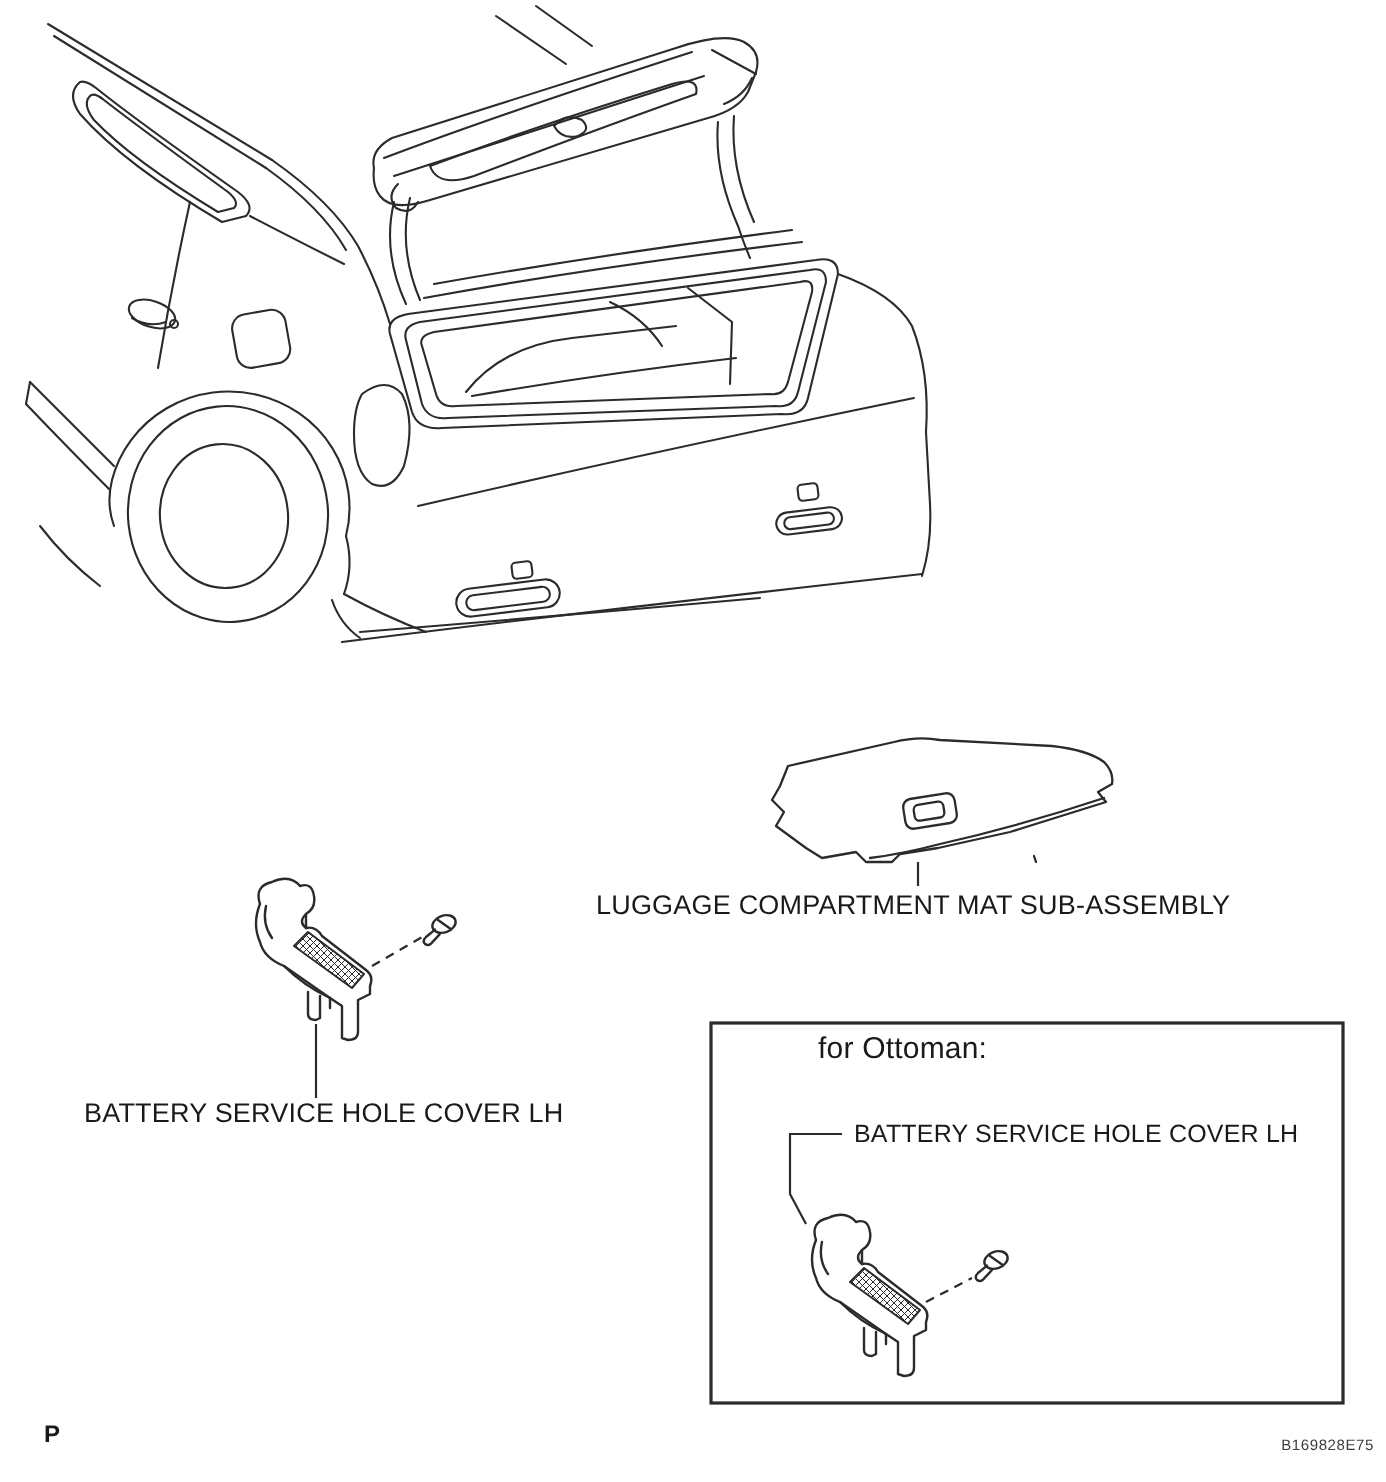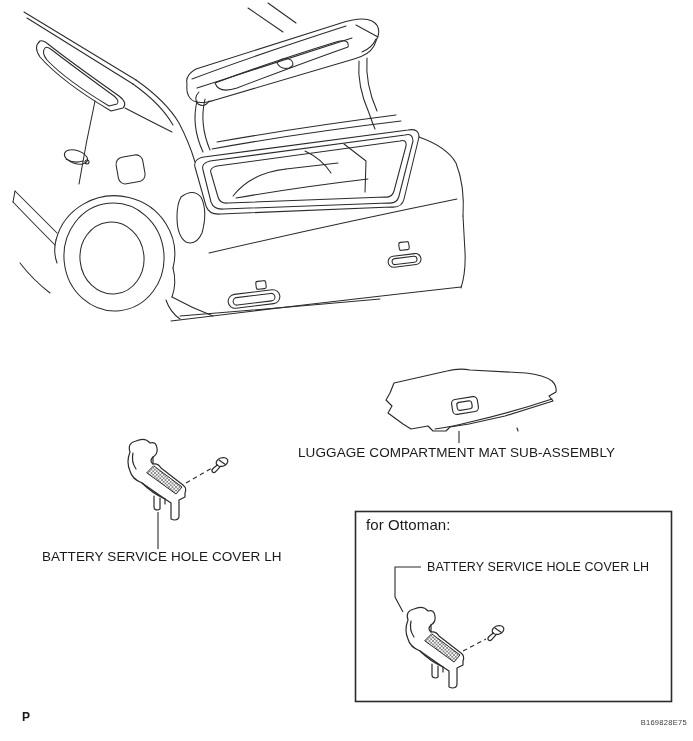--- a/index.html
+++ b/index.html
@@ -5,21 +5,21 @@
   html,body{margin:0;padding:0;background:#fff;}
   .canvas{
     position:relative;width:693px;height:741px;background:#ffffff;
     overflow:hidden;font-family:"Liberation Sans",sans-serif;
   }
   .artwork{position:absolute;left:0;top:0;}
   .label{
     position:absolute;color:#1a1a1a;font-size:13.5px;line-height:14px;
     white-space:nowrap;letter-spacing:0.1px;
   }
-  .label-ottoman-heading{font-size:15px;line-height:16px;}
+  .label-ottoman-heading{font-size:15px;line-height:16px;margin-left:43px;}
   .label-ottoman-cover{font-size:12.5px;}
   .footer-p{position:absolute;left:22px;top:710px;font-size:12px;font-weight:600;color:#1a1a1a;}
   .figure-code{position:absolute;right:6px;top:718px;font-size:7.5px;color:#3c3c3c;letter-spacing:0.3px;}
 </style>
 </head>
 <body>
 
 <div class="canvas">
 
   <svg class="artwork" width="693" height="741" viewBox="0 0 693 741">

